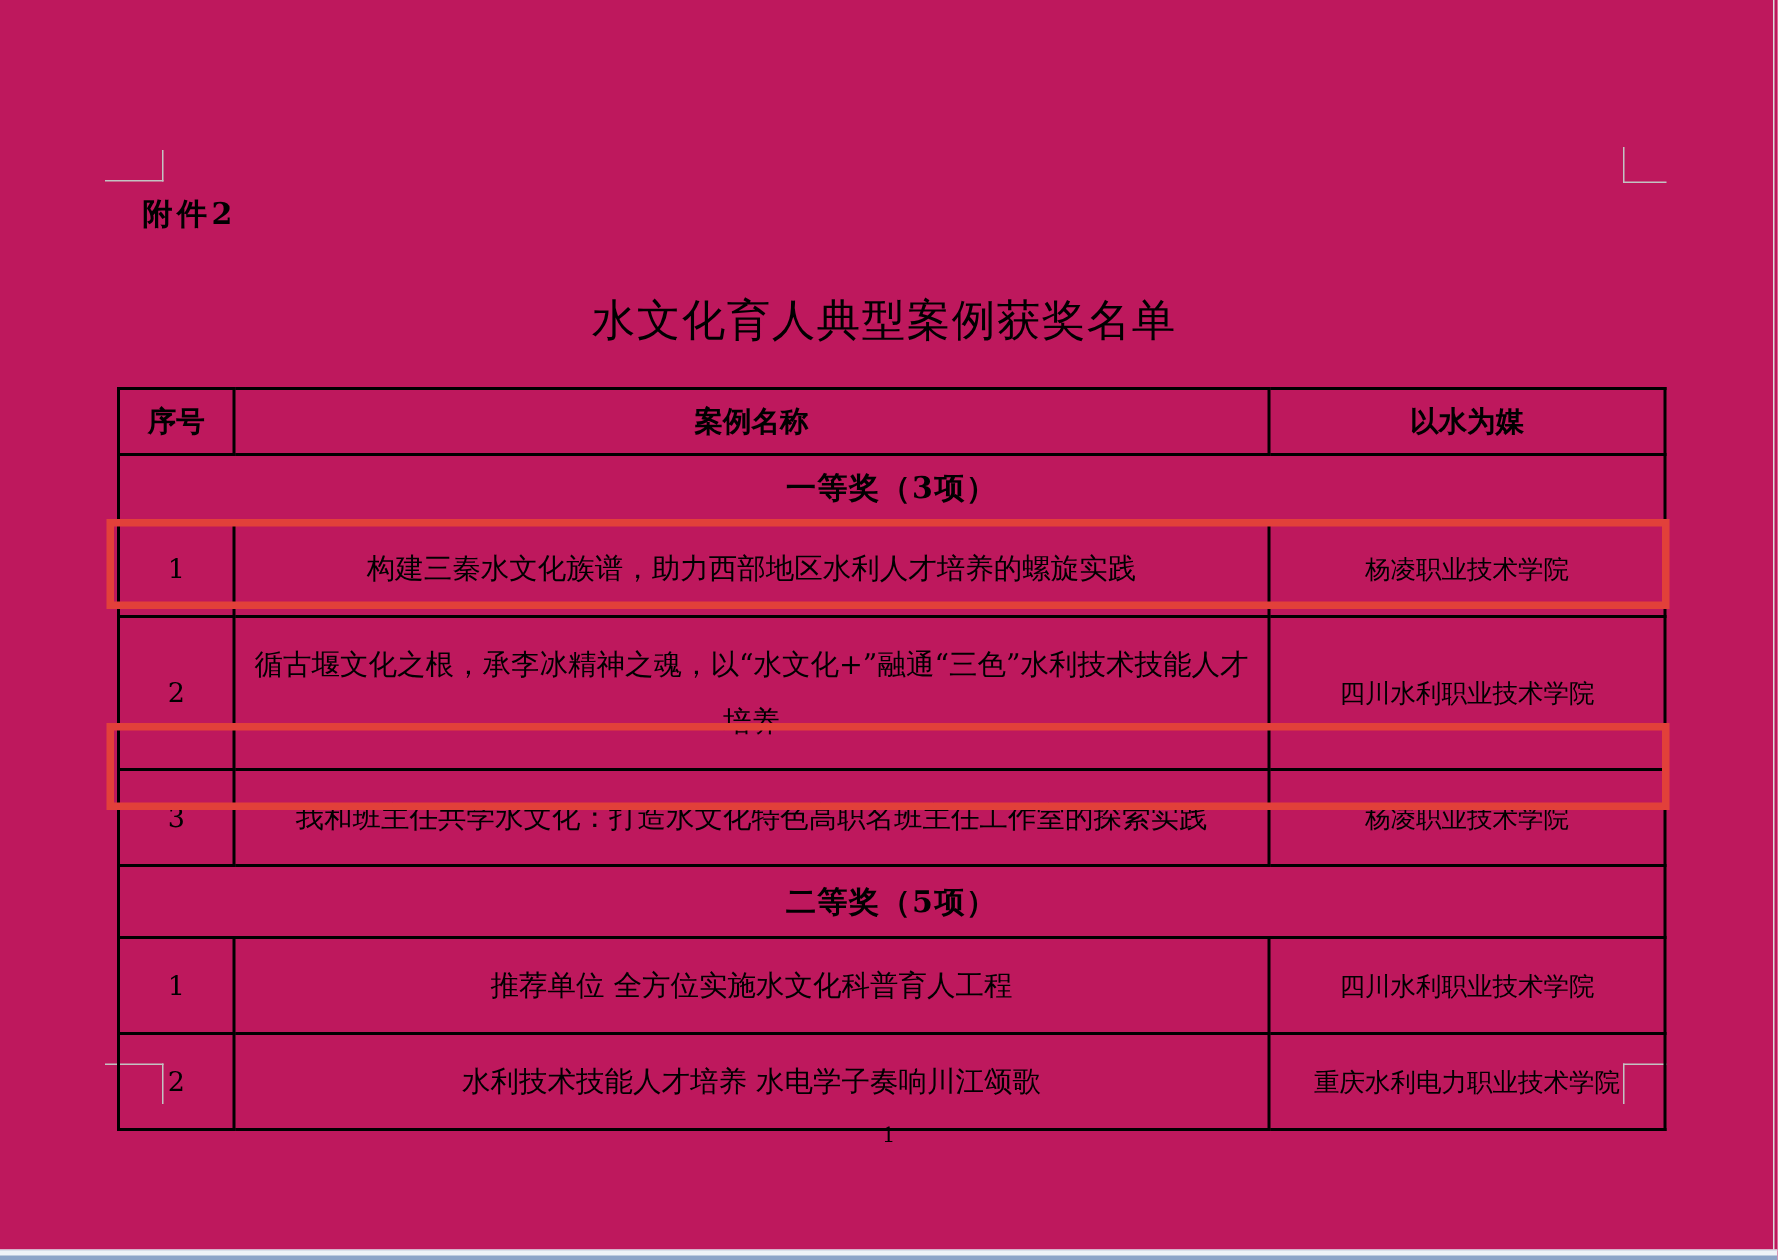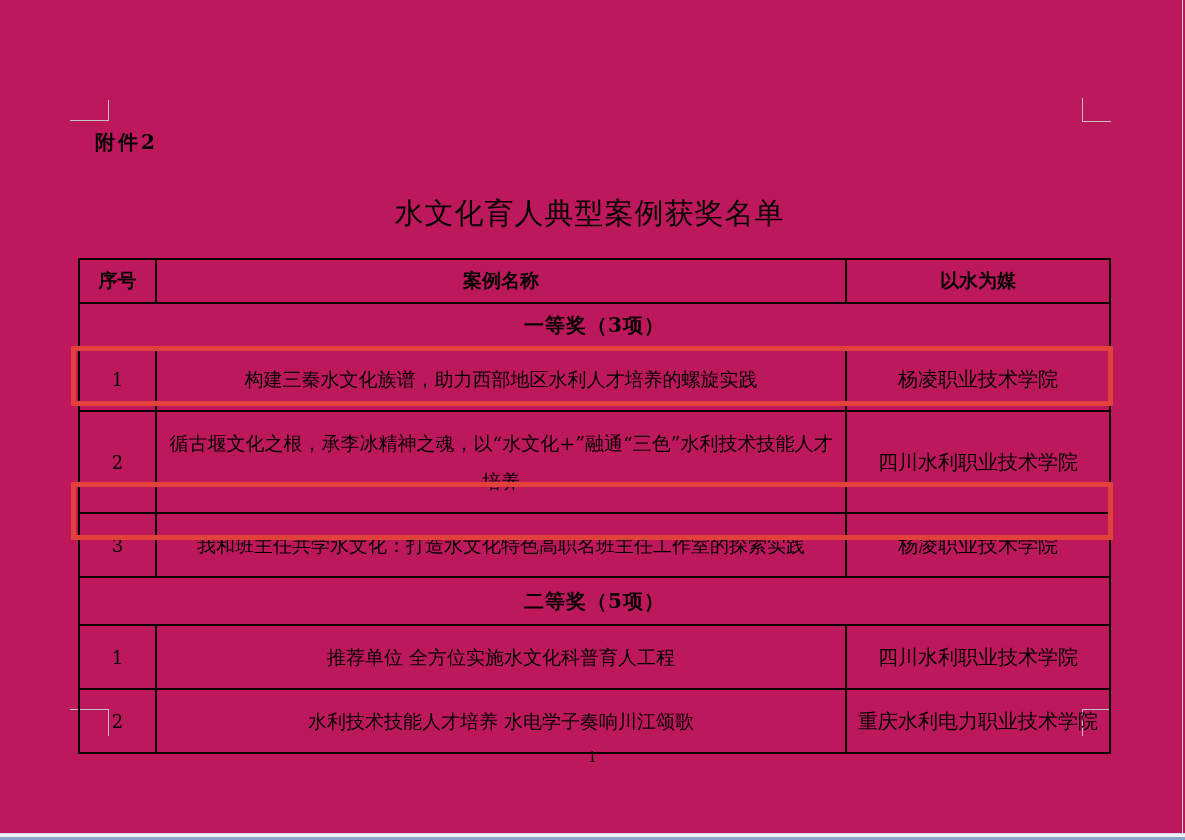--- a/index.html
+++ b/index.html
@@ -33,21 +33,21 @@
     width: 1031px; border-collapse: collapse; table-layout: fixed;
   }
   .doc-table th, .doc-table td {
     border: 2px solid #000000;
     text-align: center; vertical-align: middle;
   }
   .doc-table th { font-size: 19px; font-weight: bold; margin-top: 36px; }
   .section-cell { font-size: 20px; font-weight: bold; letter-spacing: 1px; }
   .idx-cell  { font-size: 18px; }
   .case-cell { font-size: 19px; padding: 12px 6px; line-height: 38px; }
-  .unit-cell { font-size: 20px; padding: 0 2px; }
+  .unit-cell { font-size: 17px; padding: 0 2px; }
 
   
   .hl-box {
     position: absolute; border: 5px solid #e2403a; background: transparent;
   }
   .hl-box-1 { left: 71px; top: 346px; width: 1042px; height: 60px; }
   .hl-box-2 { left: 71px; top: 482px; width: 1042px; height: 58px; }
 
   .page-number {
     position: absolute; left: 0; top: 749px; width: 1185px;

